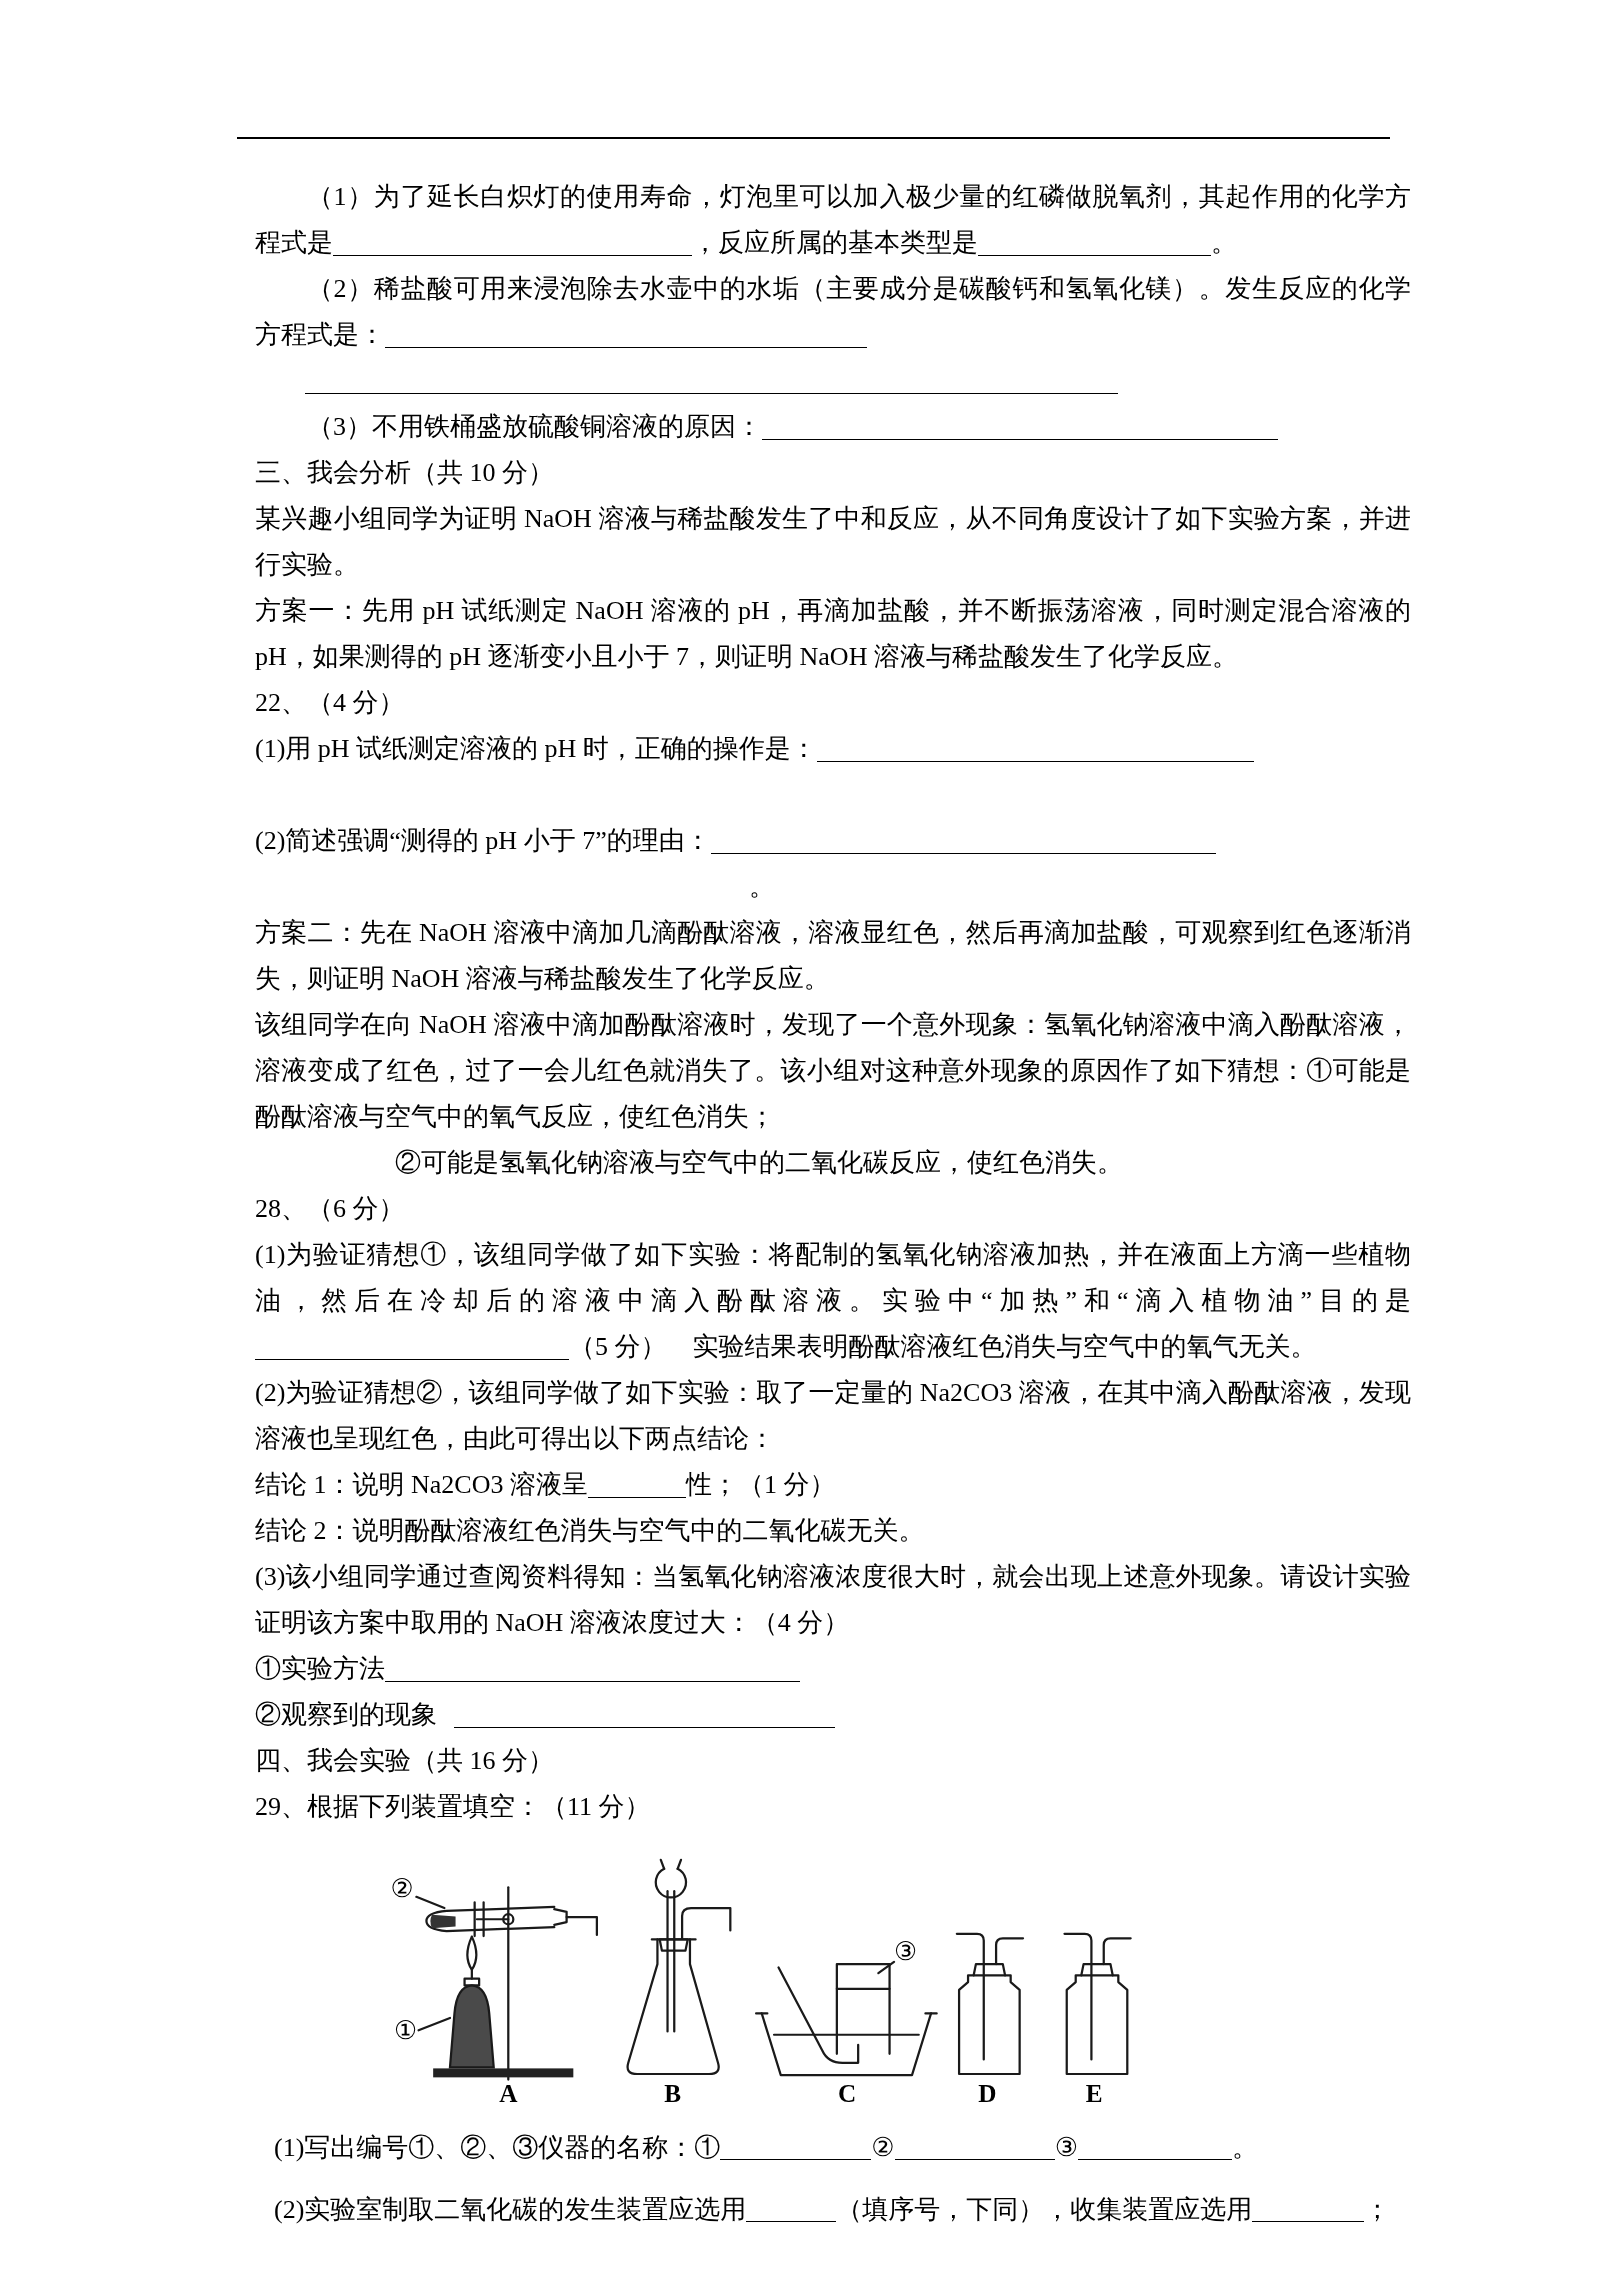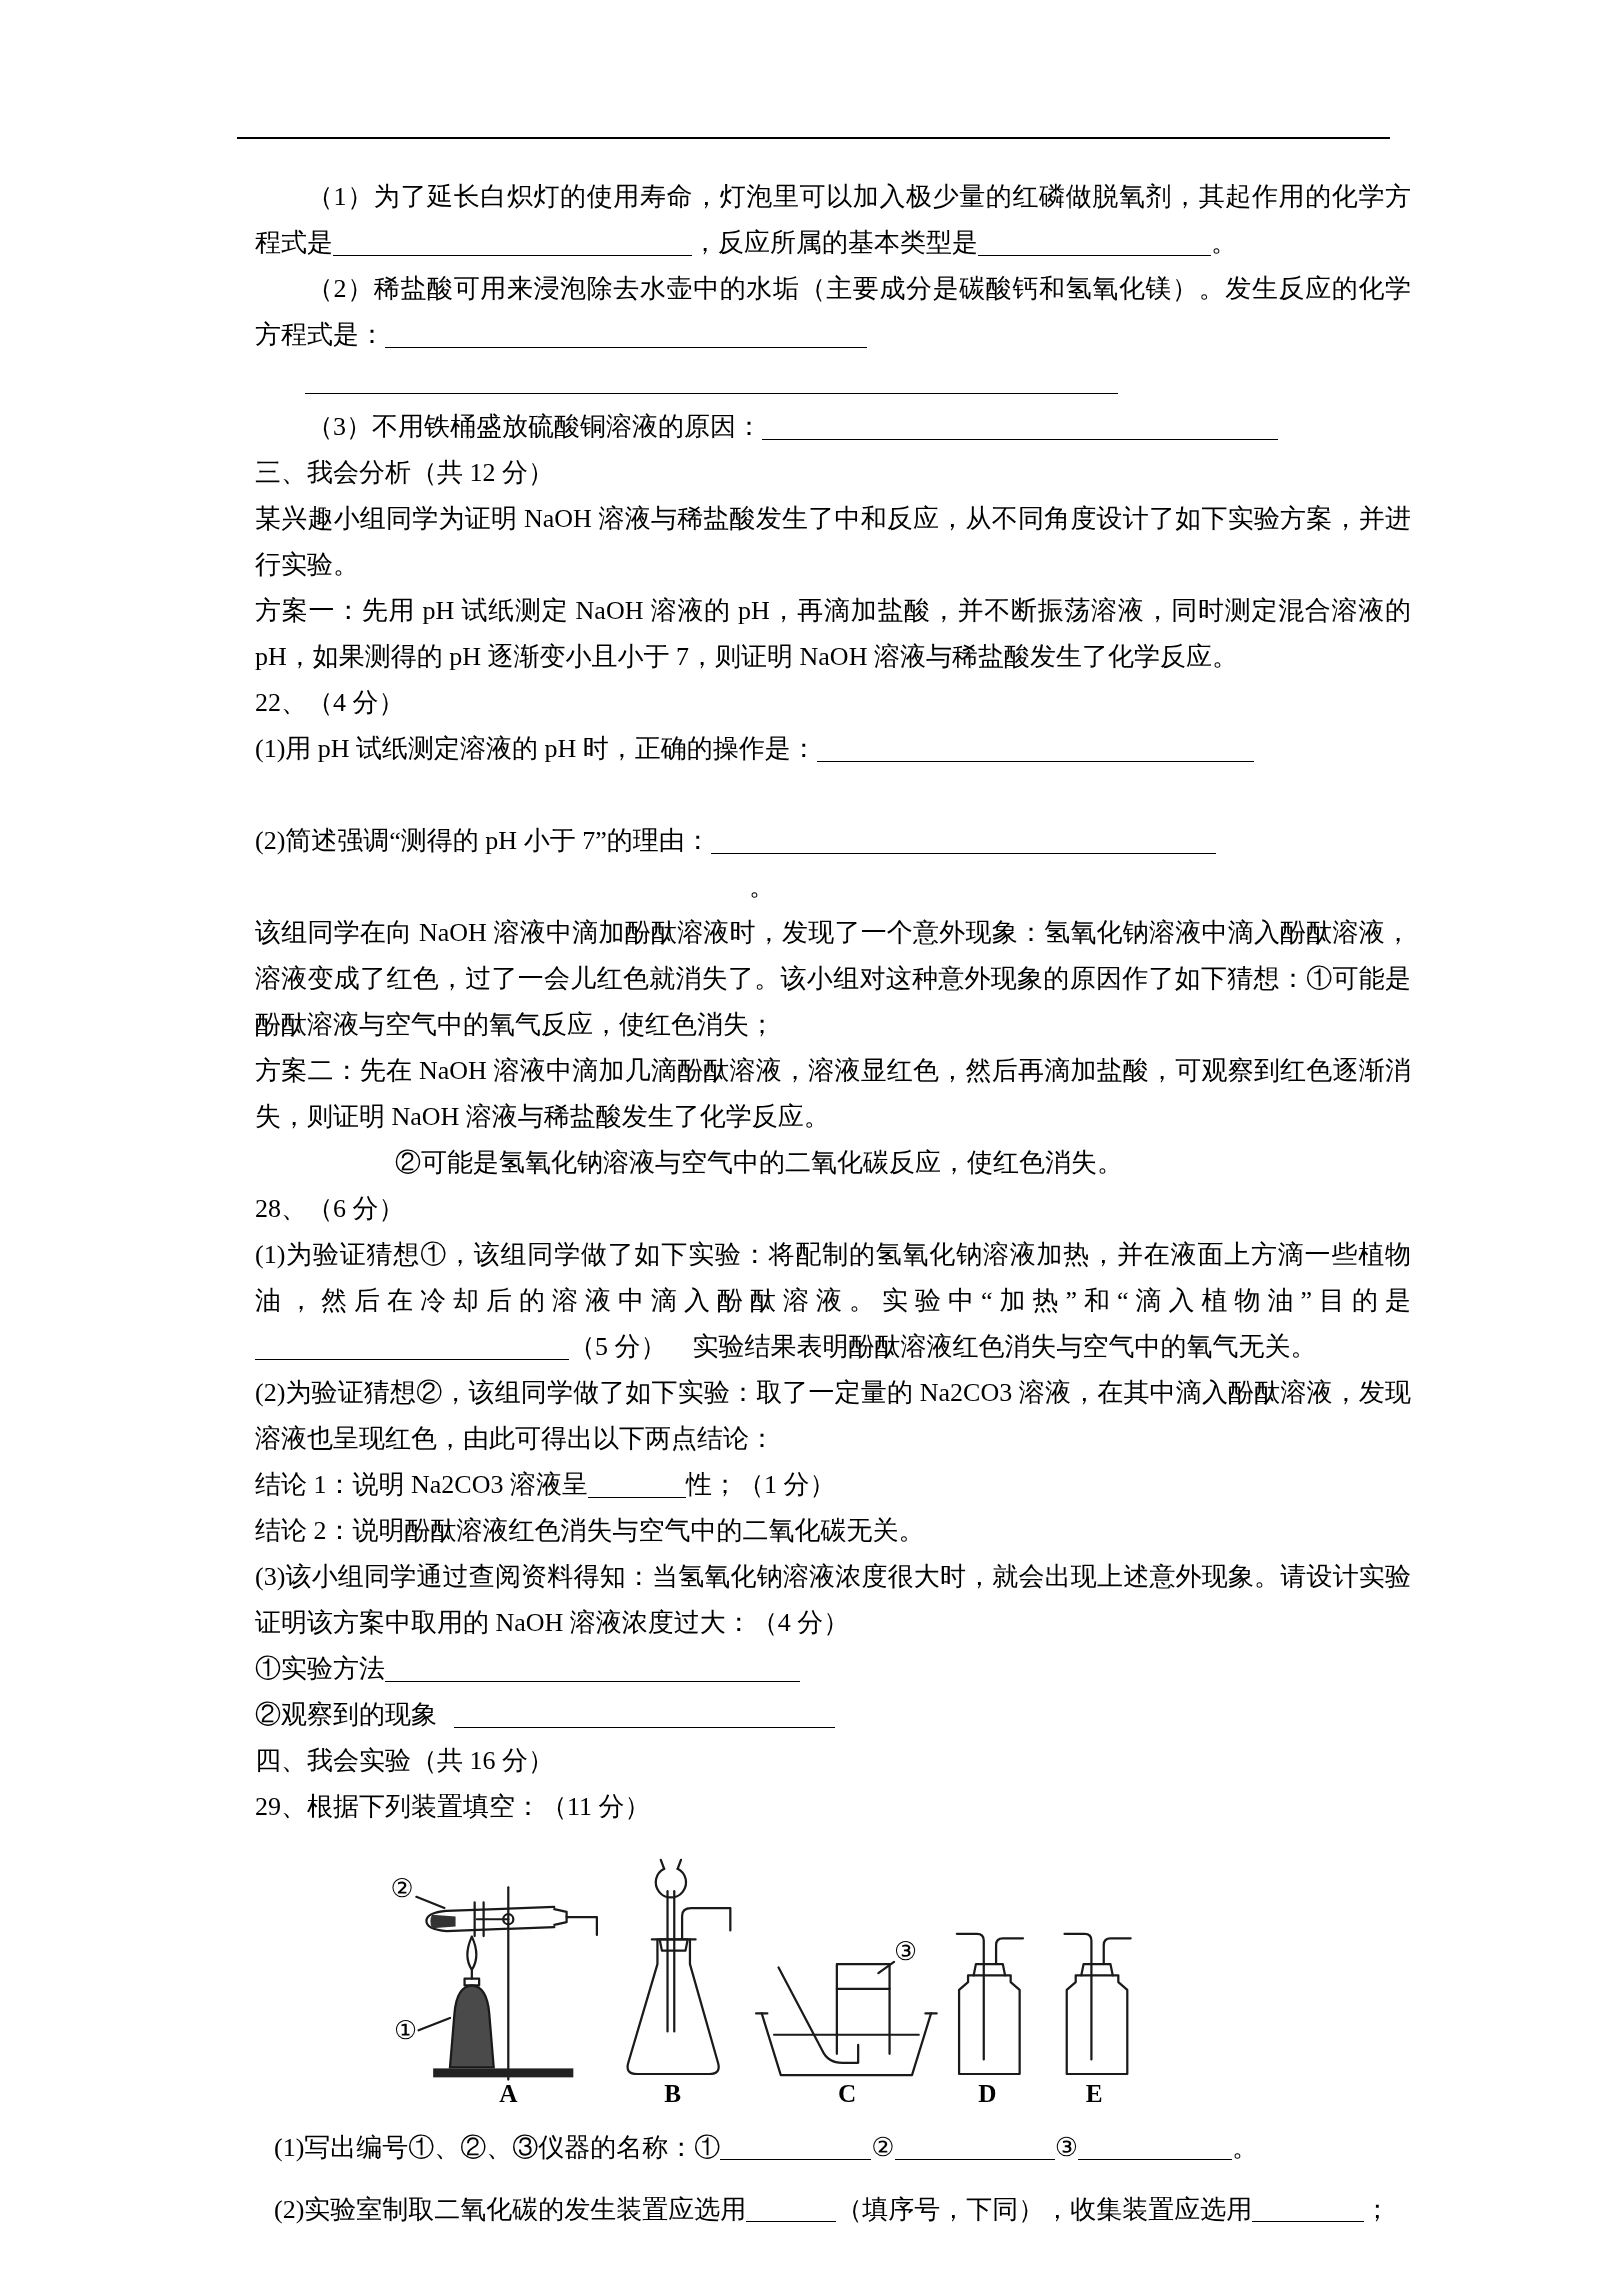--- a/index.html
+++ b/index.html
@@ -92,39 +92,39 @@
   <main class="content">
 
     <p class="para indent2"><span>（1）为了延长白炽灯的使用寿命，灯泡里可以加入极少量的红磷做脱氧剂，其起作用的化学方程式是</span><span class="blank" style="width:359px"></span><span>，反应所属的基本类型是</span><span class="blank" style="width:233px"></span><span>。</span></p>
 
     <p class="para indent2"><span>（2）稀盐酸可用来浸泡除去水壶中的水垢（主要成分是碳酸钙和氢氧化镁）。发生反应的化学方程式是：</span><span class="blank" style="width:482px"></span></p>
 
     <p class="para pad-eq"><span class="blank" style="width:813px"></span></p>
 
     <p class="para indent2"><span>（3）不用铁桶盛放硫酸铜溶液的原因：</span><span class="blank" style="width:516px"></span></p>
 
-    <p class="para"><span>三、我会分析（共 12 分）</span></p>
+    <p class="para"><span>三、我会分析（共 10 分）</span></p>
 
     <p class="para"><span>某兴趣小组同学为证明 NaOH 溶液与稀盐酸发生了中和反应，从不同角度设计了如下实验方案，并进行实验。</span></p>
 
     <p class="para"><span>方案一：先用 pH 试纸测定 NaOH 溶液的 pH，再滴加盐酸，并不断振荡溶液，同时测定混合溶液的 pH，如果测得的 pH 逐渐变小且小于 7，则证明 NaOH 溶液与稀盐酸发生了化学反应。</span></p>
 
     <p class="para"><span>22、（4 分）</span></p>
 
     <p class="para"><span>(1)用 pH 试纸测定溶液的 pH 时，正确的操作是：</span><span class="blank" style="width:437px"></span></p>
 
     <div class="spacer"></div>
 
     <p class="para"><span>(2)简述强调“测得的 pH 小于 7”的理由：</span><span class="blank" style="width:505px"></span></p>
 
     <p class="para pad-period"><span>。</span></p>
 
+    <p class="para"><span>方案二：先在 NaOH 溶液中滴加几滴酚酞溶液，溶液显红色，然后再滴加盐酸，可观察到红色逐渐消失，则证明 NaOH 溶液与稀盐酸发生了化学反应。</span></p>
+
     <p class="para"><span>该组同学在向 NaOH 溶液中滴加酚酞溶液时，发现了一个意外现象：氢氧化钠溶液中滴入酚酞溶液，溶液变成了红色，过了一会儿红色就消失了。该小组对这种意外现象的原因作了如下猜想：①可能是酚酞溶液与空气中的氧气反应，使红色消失；</span></p>
-
-    <p class="para"><span>方案二：先在 NaOH 溶液中滴加几滴酚酞溶液，溶液显红色，然后再滴加盐酸，可观察到红色逐渐消失，则证明 NaOH 溶液与稀盐酸发生了化学反应。</span></p>
 
     <p class="para pad-guess"><span>②可能是氢氧化钠溶液与空气中的二氧化碳反应，使红色消失。</span></p>
 
     <p class="para"><span>28、（6 分）</span></p>
 
     <p class="para"><span>(1)为验证猜想①，该组同学做了如下实验：将配制的氢氧化钠溶液加热，并在液面上方滴一些植物油，然后在冷却后的溶液中滴入酚酞溶液。实验中“加热”和“滴入植物油”目的是</span><span class="blank" style="width:314px"></span><span>（5 分）　实验结果表明酚酞溶液红色消失与空气中的氧气无关。</span></p>
 
     <p class="para"><span>(2)为验证猜想②，该组同学做了如下实验：取了一定量的 Na2CO3 溶液，在其中滴入酚酞溶液，发现溶液也呈现红色，由此可得出以下两点结论：</span></p>
 
     <p class="para"><span>结论 1：说明 Na2CO3 溶液呈</span><span class="blank" style="width:98px"></span><span>性；（1 分）</span></p>

